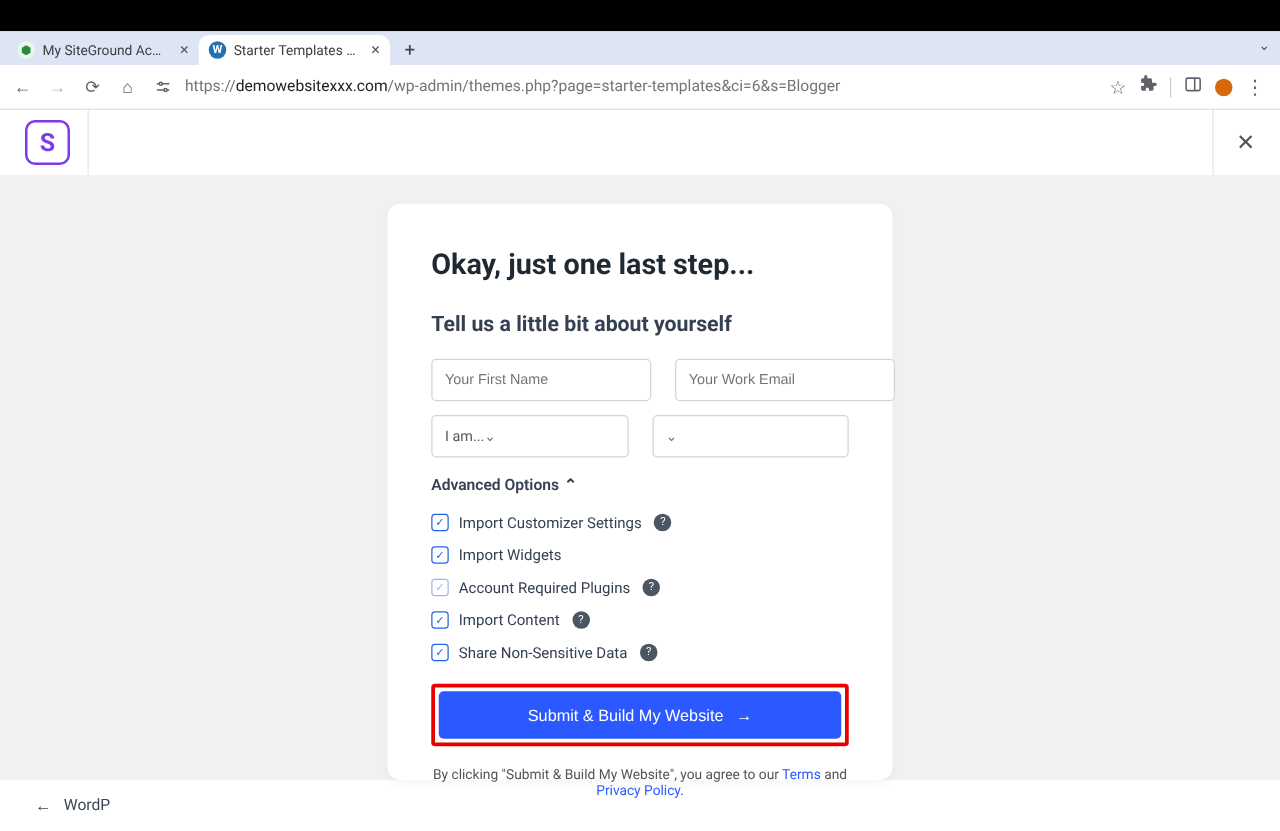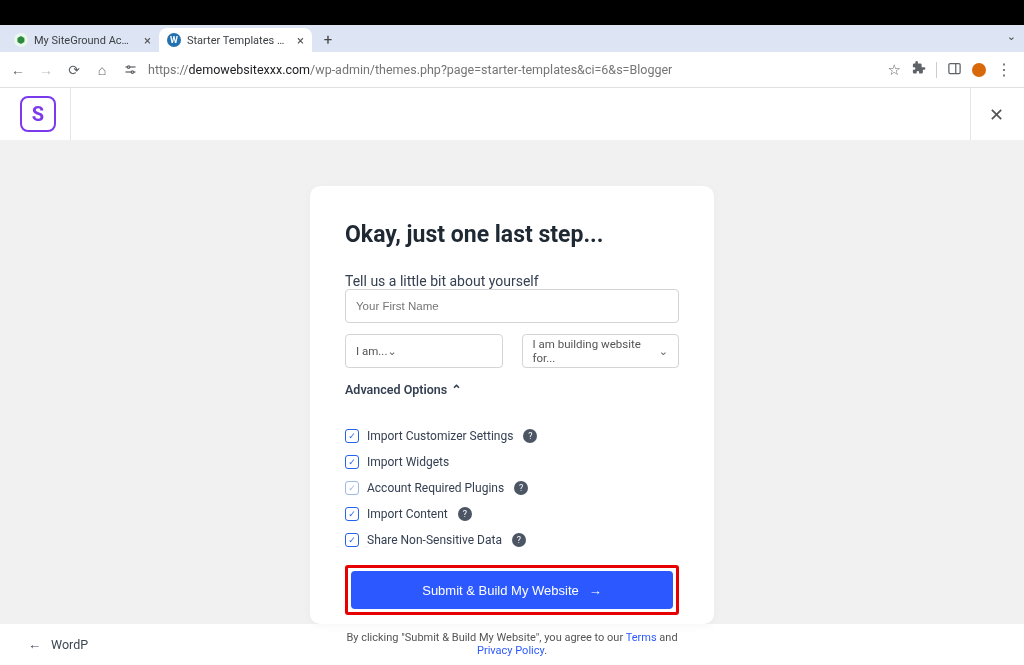--- a/index.html
+++ b/index.html
@@ -25,29 +25,29 @@
   .ext-icon { color: #5f6368; font-size: 14px; }
   .divider-v { width: 1px; height: 16px; background: #ccc; }
   .side-icon { color: #5f6368; font-size: 14px; }
   .orange-dot { width: 14px; height: 14px; background: #d9680b; border-radius: 50%; }
   .dots-icon { color: #5f6368; font-size: 16px; }
   .app-header { height: 52px; background: #fff; display: flex; align-items: center; justify-content: space-between; padding: 0 20px; }
   .logo-left { display: flex; align-items: center; gap: 14px; }
   .logo-box { width: 36px; height: 36px; border: 2px solid #7c3aed; border-radius: 8px; display: flex; align-items: center; justify-content: center; color: #7c3aed; font-weight: bold; font-size: 20px; }
   .header-divider { width: 1px; height: 52px; background: #e5e5e5; }
   .close-x { font-size: 18px; color: #555; cursor: pointer; }
-  .page-body { background: #f1f1f1; height: 484px; position: relative; display: flex; justify-content: center; padding-top: 46px; }
+  .page-body { background: #f1f1f1; height: 484px; position: relative; display: flex; justify-content: center; padding-top: 23px; }
   .card { width: 404px; background: #fff; border-radius: 10px; padding: 35px 35px 0 35px; box-shadow: 0 2px 8px rgba(0,0,0,0.04); }
   .card-title { font-size: 23px; font-weight: 700; color: #1f2933; margin-bottom: 25px; }
-  .card-sub { font-size: 14px; font-weight: 400; color: #354052; margin-bottom: 0; }
+  .card-sub { font-size: 17px; font-weight: 700; color: #354052; margin-bottom: 17px; }
   .form-row { display: flex; gap: 19px; margin-bottom: 11px; }
   .form-input, .form-select { flex: 1; height: 34px; border: 1px solid #d4d4d6; border-radius: 4px; padding: 0 10px; font-size: 11.5px; color: #555; outline: none; background: #fff; }
   .form-select { position: relative; display: flex; align-items: center; justify-content: flex-start; cursor: pointer; }
   .chev { font-size: 11px; color: #666; }
-  .adv-row { display: flex; align-items: flex-end; gap: 4px; cursor: pointer; margin-top: 14px; margin-bottom: 32px; }
+  .adv-row { display: flex; align-items: flex-end; gap: 4px; cursor: pointer; margin-top: 14px; margin-bottom: 15px; }
   .adv-row span { font-size: 12.5px; font-weight: 600; color: #354052; }
   .adv-chev { font-size: 11px; color: #354052; }
   .opt-row { display: flex; align-items: center; gap: 8px; margin-bottom: 12px; }
   .checkbox { width: 14px; height: 14px; border: 1.5px solid #2563eb; border-radius: 3px; display: flex; align-items: center; justify-content: center; color: #2563eb; font-size: 9px; cursor: pointer; }
   .checkbox.light { border-color: #9db9e8; color: #9db9e8; }
   .opt-label { font-size: 12px; color: #354052; }
   .help-badge { width: 14px; height: 14px; border-radius: 50%; background: #4b5563; color: #fff; font-size: 9px; display: flex; align-items: center; justify-content: center; margin-left: 2px; }
   .submit-wrap { border: 3px solid #e60000; border-radius: 3px; padding: 3px; margin-top: 18px; }
   .submit-btn { width: 100%; height: 38px; background: #2b59ff; color: #fff; border: none; border-radius: 4px; font-size: 13px; font-weight: 500; display: flex; align-items: center; justify-content: center; gap: 10px; cursor: pointer; }
   .arrow { font-size: 13px; }
@@ -124,28 +124,28 @@
     <span class="close-x">✕</span>
   </div>
 </div>
 
 <div class="page-body">
   <div class="card">
     <div class="card-title">Okay, just one last step...</div>
     <div class="card-sub">Tell us a little bit about yourself</div>
     <div class="form-row">
       <input class="form-input" placeholder="Your First Name" style="">
+      <input class="form-input" placeholder="Your Work Email" style="">
     </div>
     <div class="form-row">
       <div class="form-select">
         <span>I am...</span>
         <span class="chev">⌄</span>
       </div>
       <div class="form-select">
-        <span>I am building website for...</span>
         <span class="chev">⌄</span>
       </div>
     </div>
     <div class="adv-row">
       <span>Advanced Options</span>
       <span class="adv-chev">⌃</span>
     </div>
 
     <div class="opt-row">
       <div class="checkbox">✓</div>

